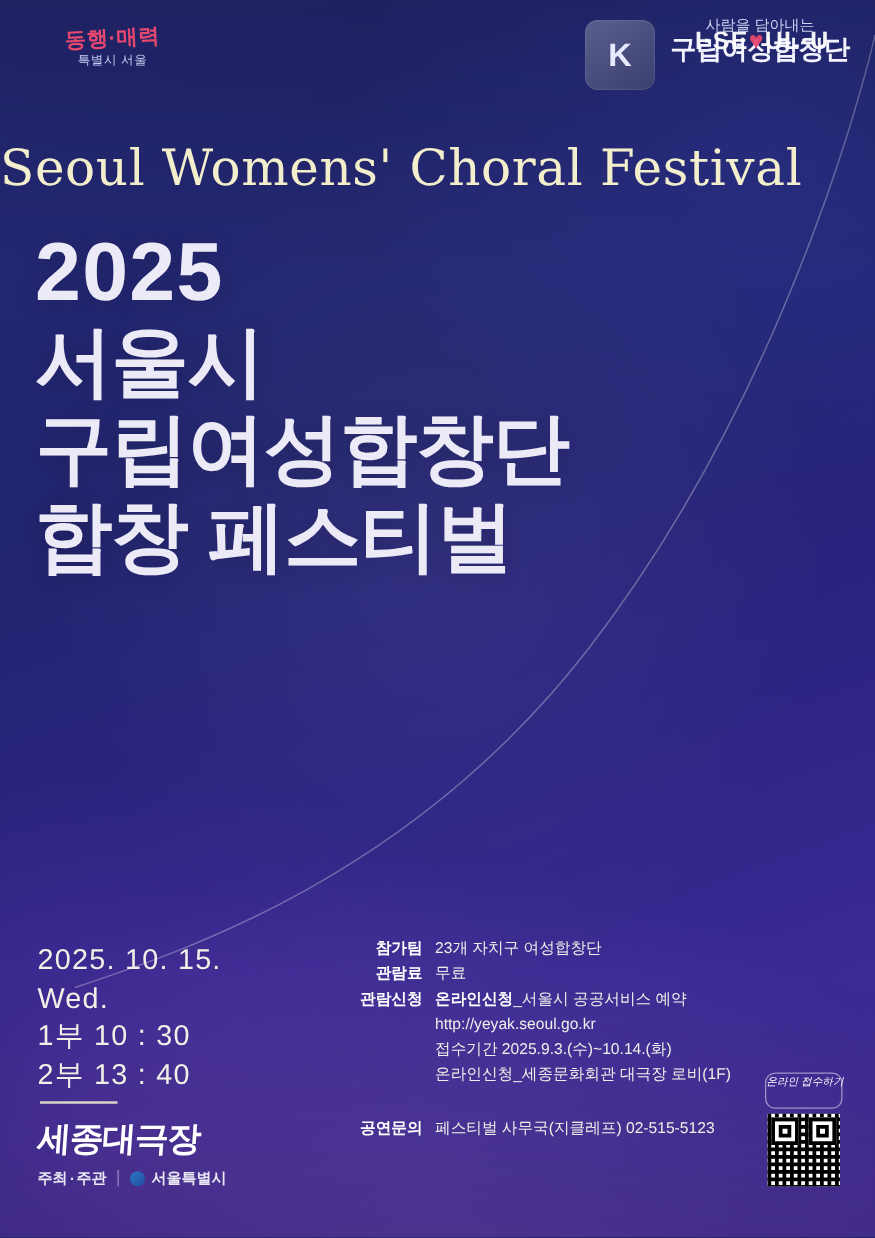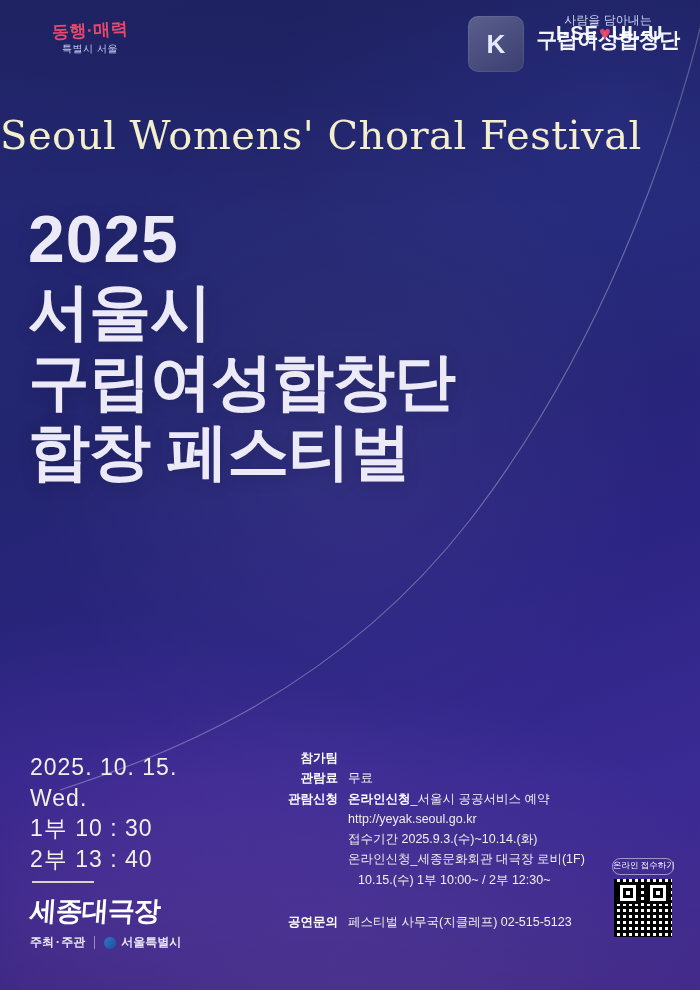--- a/index.html
+++ b/index.html
@@ -118,21 +118,21 @@
     width: 601px;
     text-align: center;
     font-family: "DejaVu Serif", serif;
     font-size: 40px;
     letter-spacing: 0.5px;
     color: #f3eecb;
     white-space: nowrap;
   }
   .title-kr {
     position: absolute;
-    top: 202px;
+    top: 180px;
     left: 28px;
     width: 640px;
     color: #eceaf6;
     font-weight: bold;
     letter-spacing: -1px;
     line-height: 1.13;
   }
   .title-kr .l {
     display: block;
     font-size: 62px;
@@ -215,23 +215,24 @@
     left: 612px;
     top: 858px;
     width: 62px;
     text-align: center;
   }
   .qr-label {
     font-size: 8.5px;
     color: #ffffff;
     border: 1px solid rgba(255,255,255,0.5);
     border-radius: 8px;
-    padding: 1px 0 2px;
+    padding: 1px 0 14px;
     margin-bottom: 4px;
     white-space: nowrap;
+    font-style: italic;
   }
   .qr-code {
     width: 58px;
     height: 58px;
     margin: 0 auto;
     background-color: #ffffff;
     background-image:
       repeating-linear-gradient(90deg, #000 0 3px, transparent 3px 6px),
       repeating-linear-gradient(0deg, #000 0 3px, transparent 3px 6px);
     background-size: 6px 6px, 6px 6px;
@@ -316,33 +317,33 @@
     <div class="dline">Wed.</div>
     <div class="dline">1부 10 : 30</div>
     <div class="dline">2부 13 : 40</div>
     <div class="date-rule"></div>
     <div class="venue">세종대극장</div>
   </div>
 
   <div class="details">
     <div class="drow">
       <div class="dlabel">참가팀</div>
+      <div class="dval">23개 자치구 여성합창단</div>
     </div>
     <div class="drow">
       <div class="dlabel">관람료</div>
       <div class="dval">무료</div>
     </div>
     <div class="drow">
       <div class="dlabel">관람신청</div>
       <div class="dval"><span class="strong">온라인신청</span><span>_서울시 공공서비스 예약</span></div>
     </div>
     <div class="dsub">http://yeyak.seoul.go.kr</div>
     <div class="dsub">접수기간 2025.9.3.(수)~10.14.(화)</div>
     <div class="dsub"><span class="strong">온라인신청</span><span>_세종문화회관 대극장 로비(1F)</span></div>
-    <div class="dsub indent2">10.15.(수) 1부 10:00~ / 2부 12:30~</div>
     <div class="drow" style="margin-top:22px;">
       <div class="dlabel">공연문의</div>
       <div class="dval">페스티벌 사무국(지클레프) 02-515-5123</div>
     </div>
   </div>
 
   <div class="qr-wrap">
     <div class="qr-label">온라인 접수하기</div>
     <div class="qr-code"></div>
   </div>

